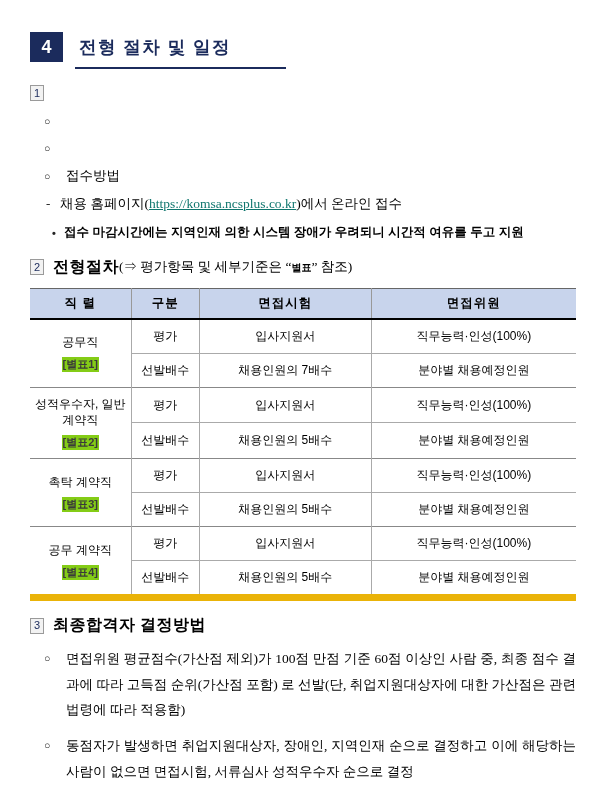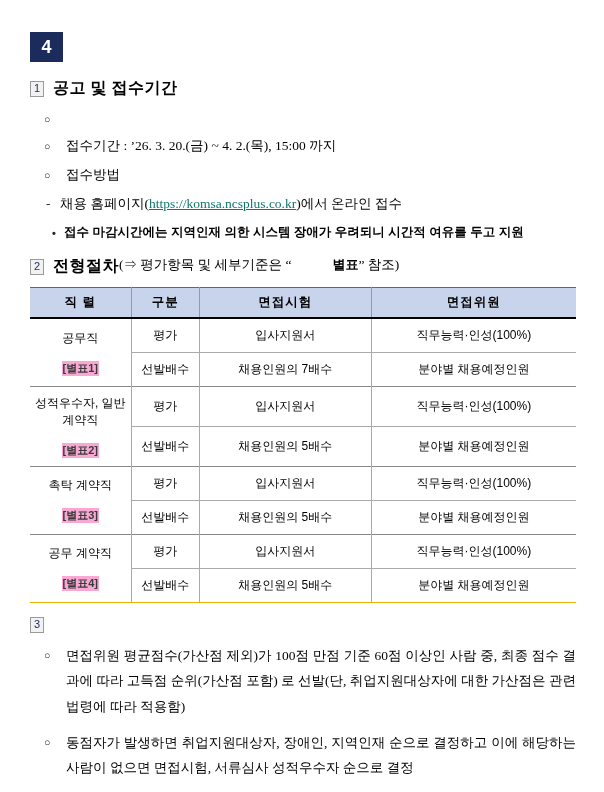--- a/index.html
+++ b/index.html
@@ -38,41 +38,41 @@
     font-family: "Liberation Sans", sans-serif;
     border: 1px solid #9a9a9a;
     background: #f2f2f2;
     color: #1b2b5c;
     font-size: 11px; line-height: 1;
     width: 14px; height: 16px;
     display: inline-flex; align-items: center; justify-content: center;
     flex: none;
   }
   .sec-title { font-weight: bold; font-size: 16px; letter-spacing: 0.5px; }
-  .sec-title-inline { display: flex; align-items: flex-start; }
+  .sec-title-inline { display: flex; align-items: center; }
   .sec-sub { font-weight: normal; font-size: 13.5px; letter-spacing: 0; }
-  .sec-sub b { font-size: 13px; margin-left: 41px; }
+  .sec-sub b { font-size: 10px; }
   
   .item { display: flex; font-size: 13.5px; line-height: 1.55; margin: 0 0 8px 14px; }
   .item .marker { flex: none; width: 22px; font-size: 10.5px; padding-top: 3px; color: #222; }
   .item.dash { margin-left: 16px; }
   .item.dash .marker { width: 14px; font-size: 13px; padding-top: 0; }
   .item.warn { margin-left: 22px; font-family: "Liberation Sans", sans-serif; font-weight: bold; font-size: 12.5px; }
   .item.warn .marker { width: 12px; font-size: 11px; padding-top: 2px; }
   .item.para { text-align: justify; line-height: 1.9; margin-bottom: 10px; }
   a.doc-link { color: #0f766e; text-decoration: underline; }
   
   .sel-table {
     width: 100%;
     border-collapse: collapse;
     font-family: "Liberation Sans", sans-serif;
     font-size: 12px;
     margin: 6px 0 14px 0;
     border-top: 1px solid #666;
-    border-bottom: 1px solid #eab308;
+    border-bottom: 7px solid #eab308;
   }
   .sel-table th {
     background: #c8d4ec;
     border-bottom: 2.5px solid #000;
     border-left: 1px solid #999;
     padding: 6px 4px;
     font-weight: bold; font-size: 12.5px;
     letter-spacing: 1px;
   }
   .sel-table th:first-child { border-left: none; }
@@ -83,47 +83,46 @@
     text-align: center;
     vertical-align: middle;
   }
   .sel-table td.jobcell { border-left: none; }
   .sel-table tbody.grp td.jobcell { border-top: 1px solid #888; text-align: center; }
   .sel-table tbody.grp tr:first-child td { border-top: 1px solid #888; }
   .sel-table tbody.grp:first-of-type tr:first-child td { border-top: none; }
   .jobname { line-height: 1.35; }
   .ref-label {
     display: inline-block;
-    background: #f9a8d4;
+    background: #84cc16;
     color: #3a3a3a;
     font-size: 11px; font-weight: bold;
     padding: 0 1px;
-    margin-top: 15px;
+    margin-top: 7px;
   }
 </style>
 </head>
 <body>
 
 <div class="page">
 
   <div class="doc-header">
     <span class="badge">4</span>
+    <span class="doc-title">전형 절차 및 일정</span>
   </div>
 
   <div class="sec-heading">
     <span class="numbox">1</span>
-    <span class="sec-title">공고 및 접수기간</span>
   </div>
 
   <div class="item">
     <span class="marker">○</span>
   </div>
   <div class="item">
     <span class="marker">○</span>
-    <span>접수기간 : ’26. 3. 20.(금)  ~  4. 2.(목), 15:00 까지</span>
   </div>
   <div class="item">
     <span class="marker">○</span>
     <span>접수방법</span>
   </div>
   <div class="item dash">
     <span class="marker">-</span>
     <span>
       <span>채용 홈페이지(</span><a class="doc-link" href="#">https://komsa.ncsplus.co.kr</a><span>)에서 온라인 접수</span>
     </span>
@@ -211,20 +210,21 @@
       <tr>
         <td>선발배수</td>
         <td>채용인원의 5배수</td>
         <td>분야별 채용예정인원</td>
       </tr>
     </tbody>
   </table>
 
   <div class="sec-heading">
     <span class="numbox">3</span>
+    <span class="sec-title">최종합격자 결정방법</span>
   </div>
 
   <div class="item para">
     <span class="marker">○</span>
     <span>면접위원 평균점수(가산점 제외)가 100점 만점 기준 60점 이상인 사람 중, 최종 점수 결과에 따라 고득점 순위(가산점 포함) 로 선발(단, 취업지원대상자에 대한 가산점은 관련 법령에 따라 적용함)</span>
   </div>
   <div class="item para">
     <span class="marker">○</span>
     <span>동점자가 발생하면 취업지원대상자, 장애인, 지역인재 순으로 결정하고 이에 해당하는 사람이 없으면 면접시험, 서류심사 성적우수자 순으로 결정</span>
   </div>

